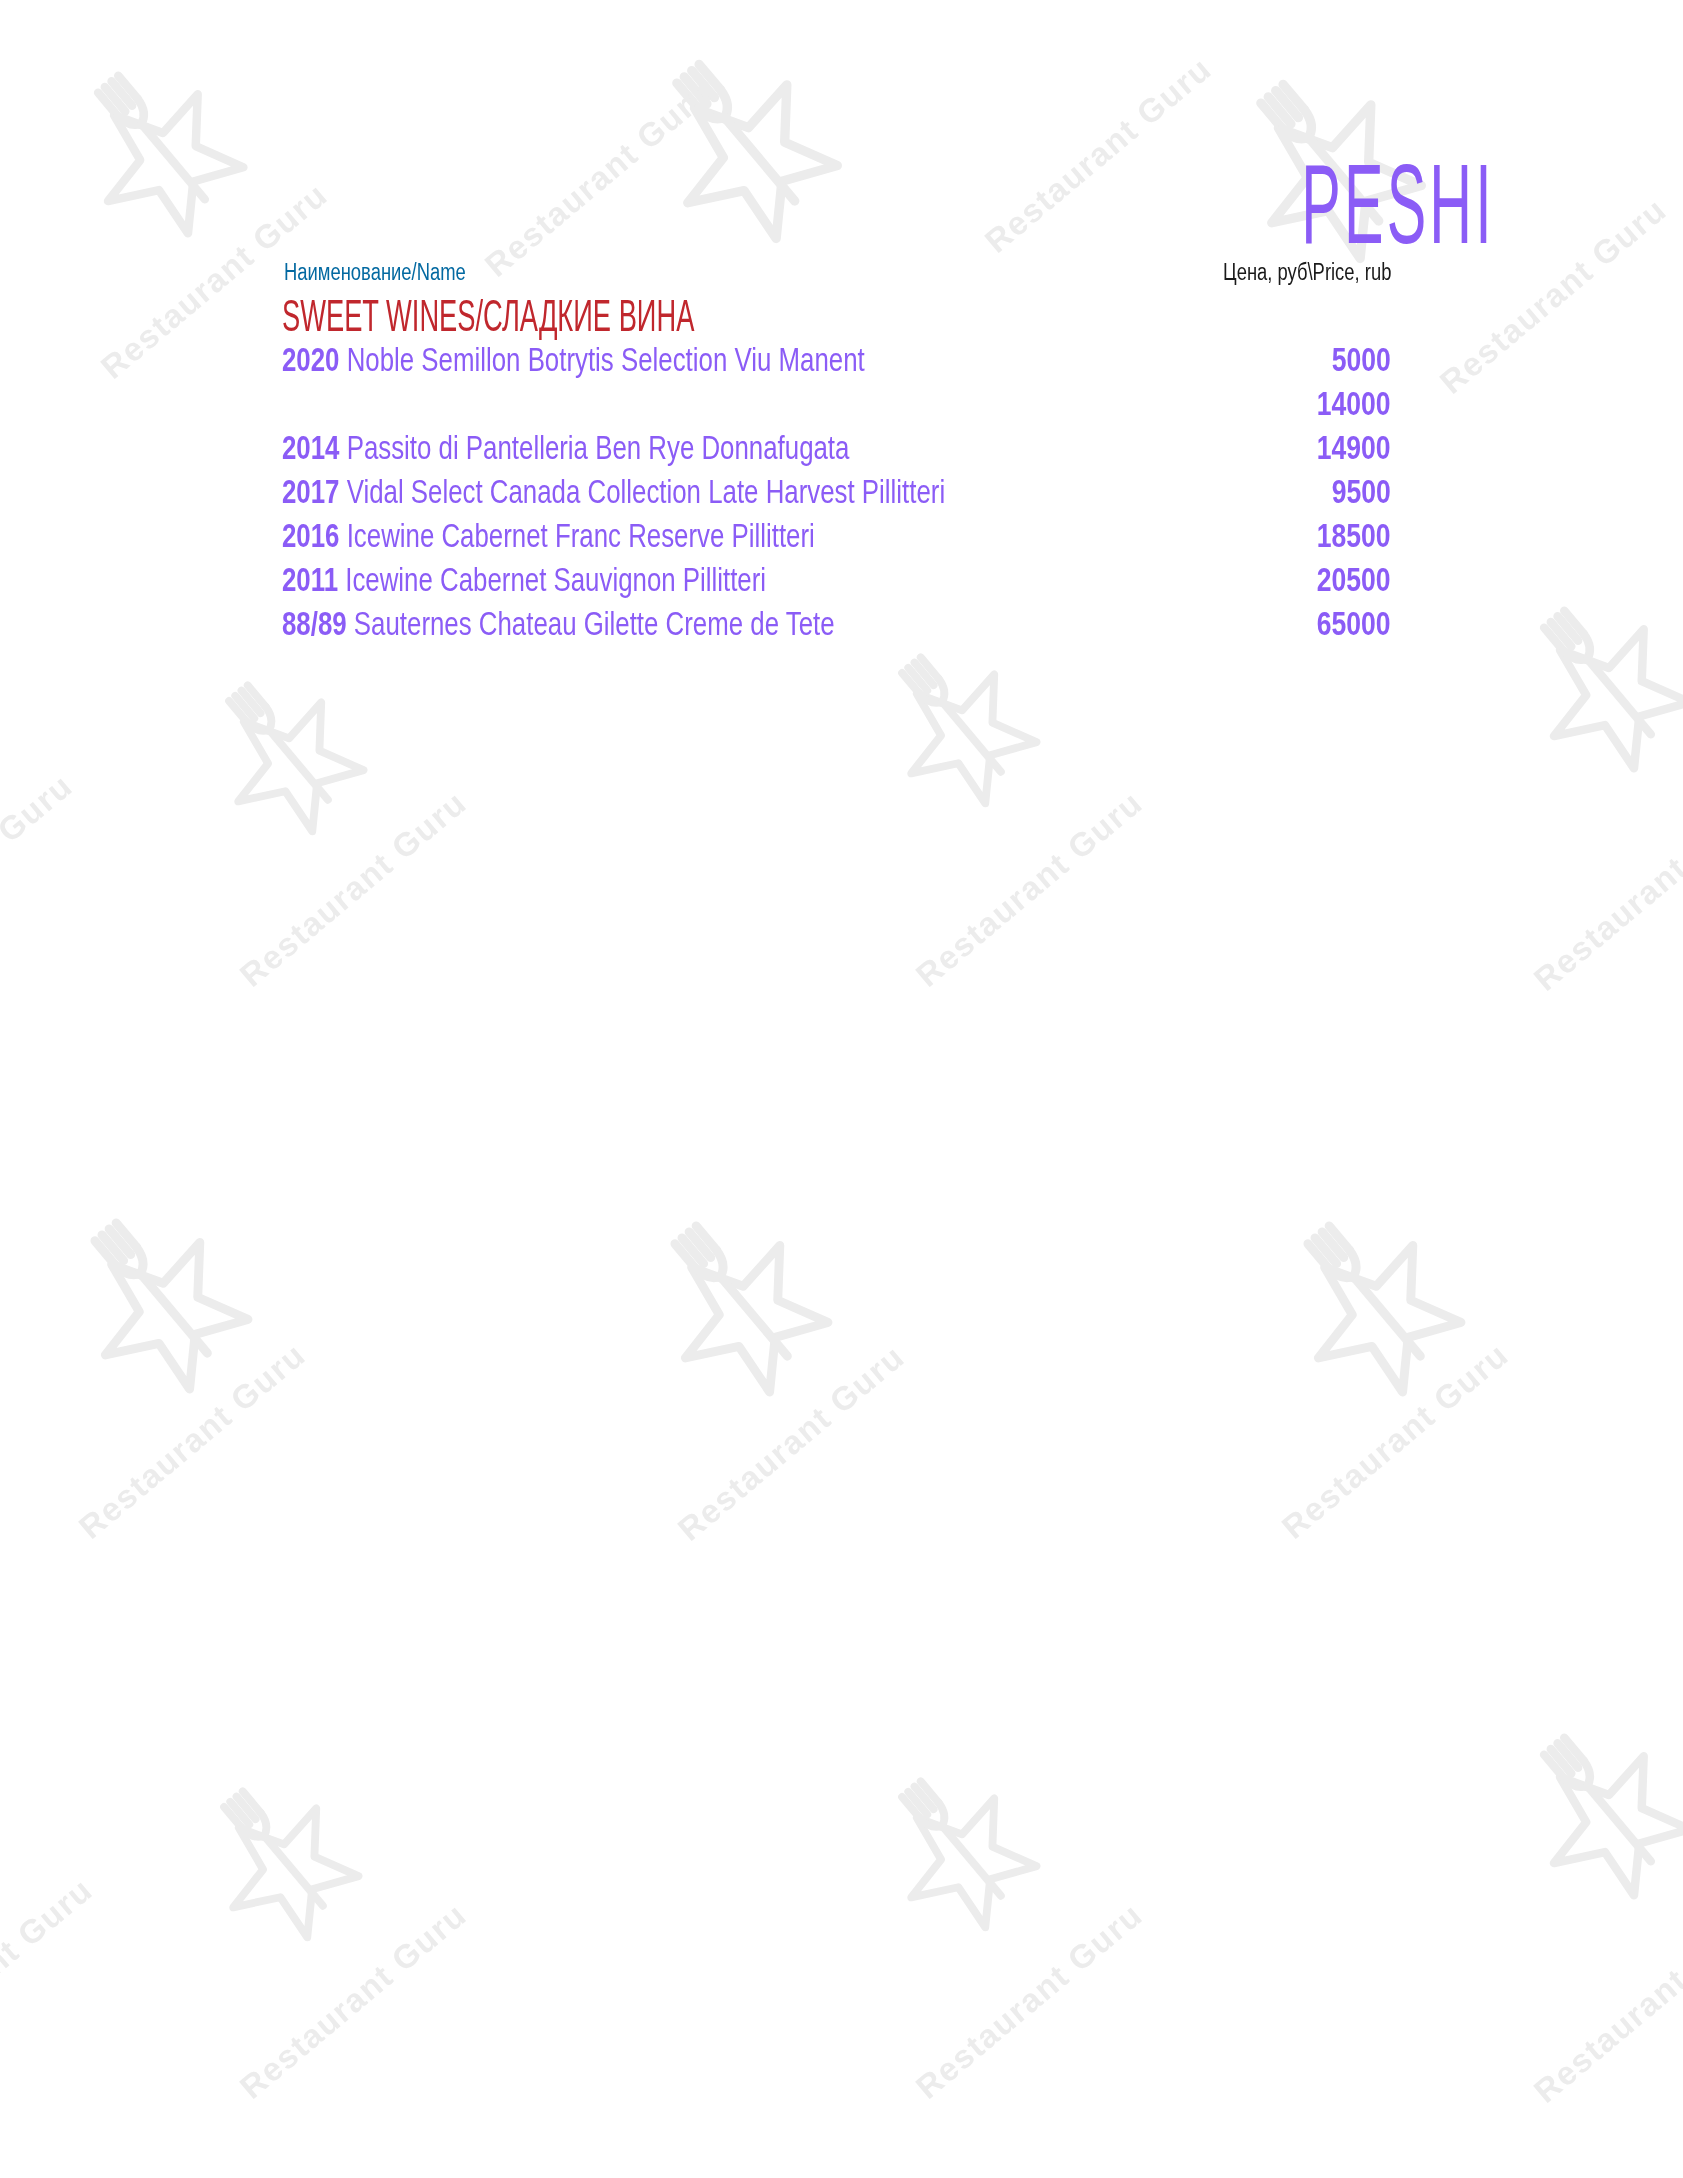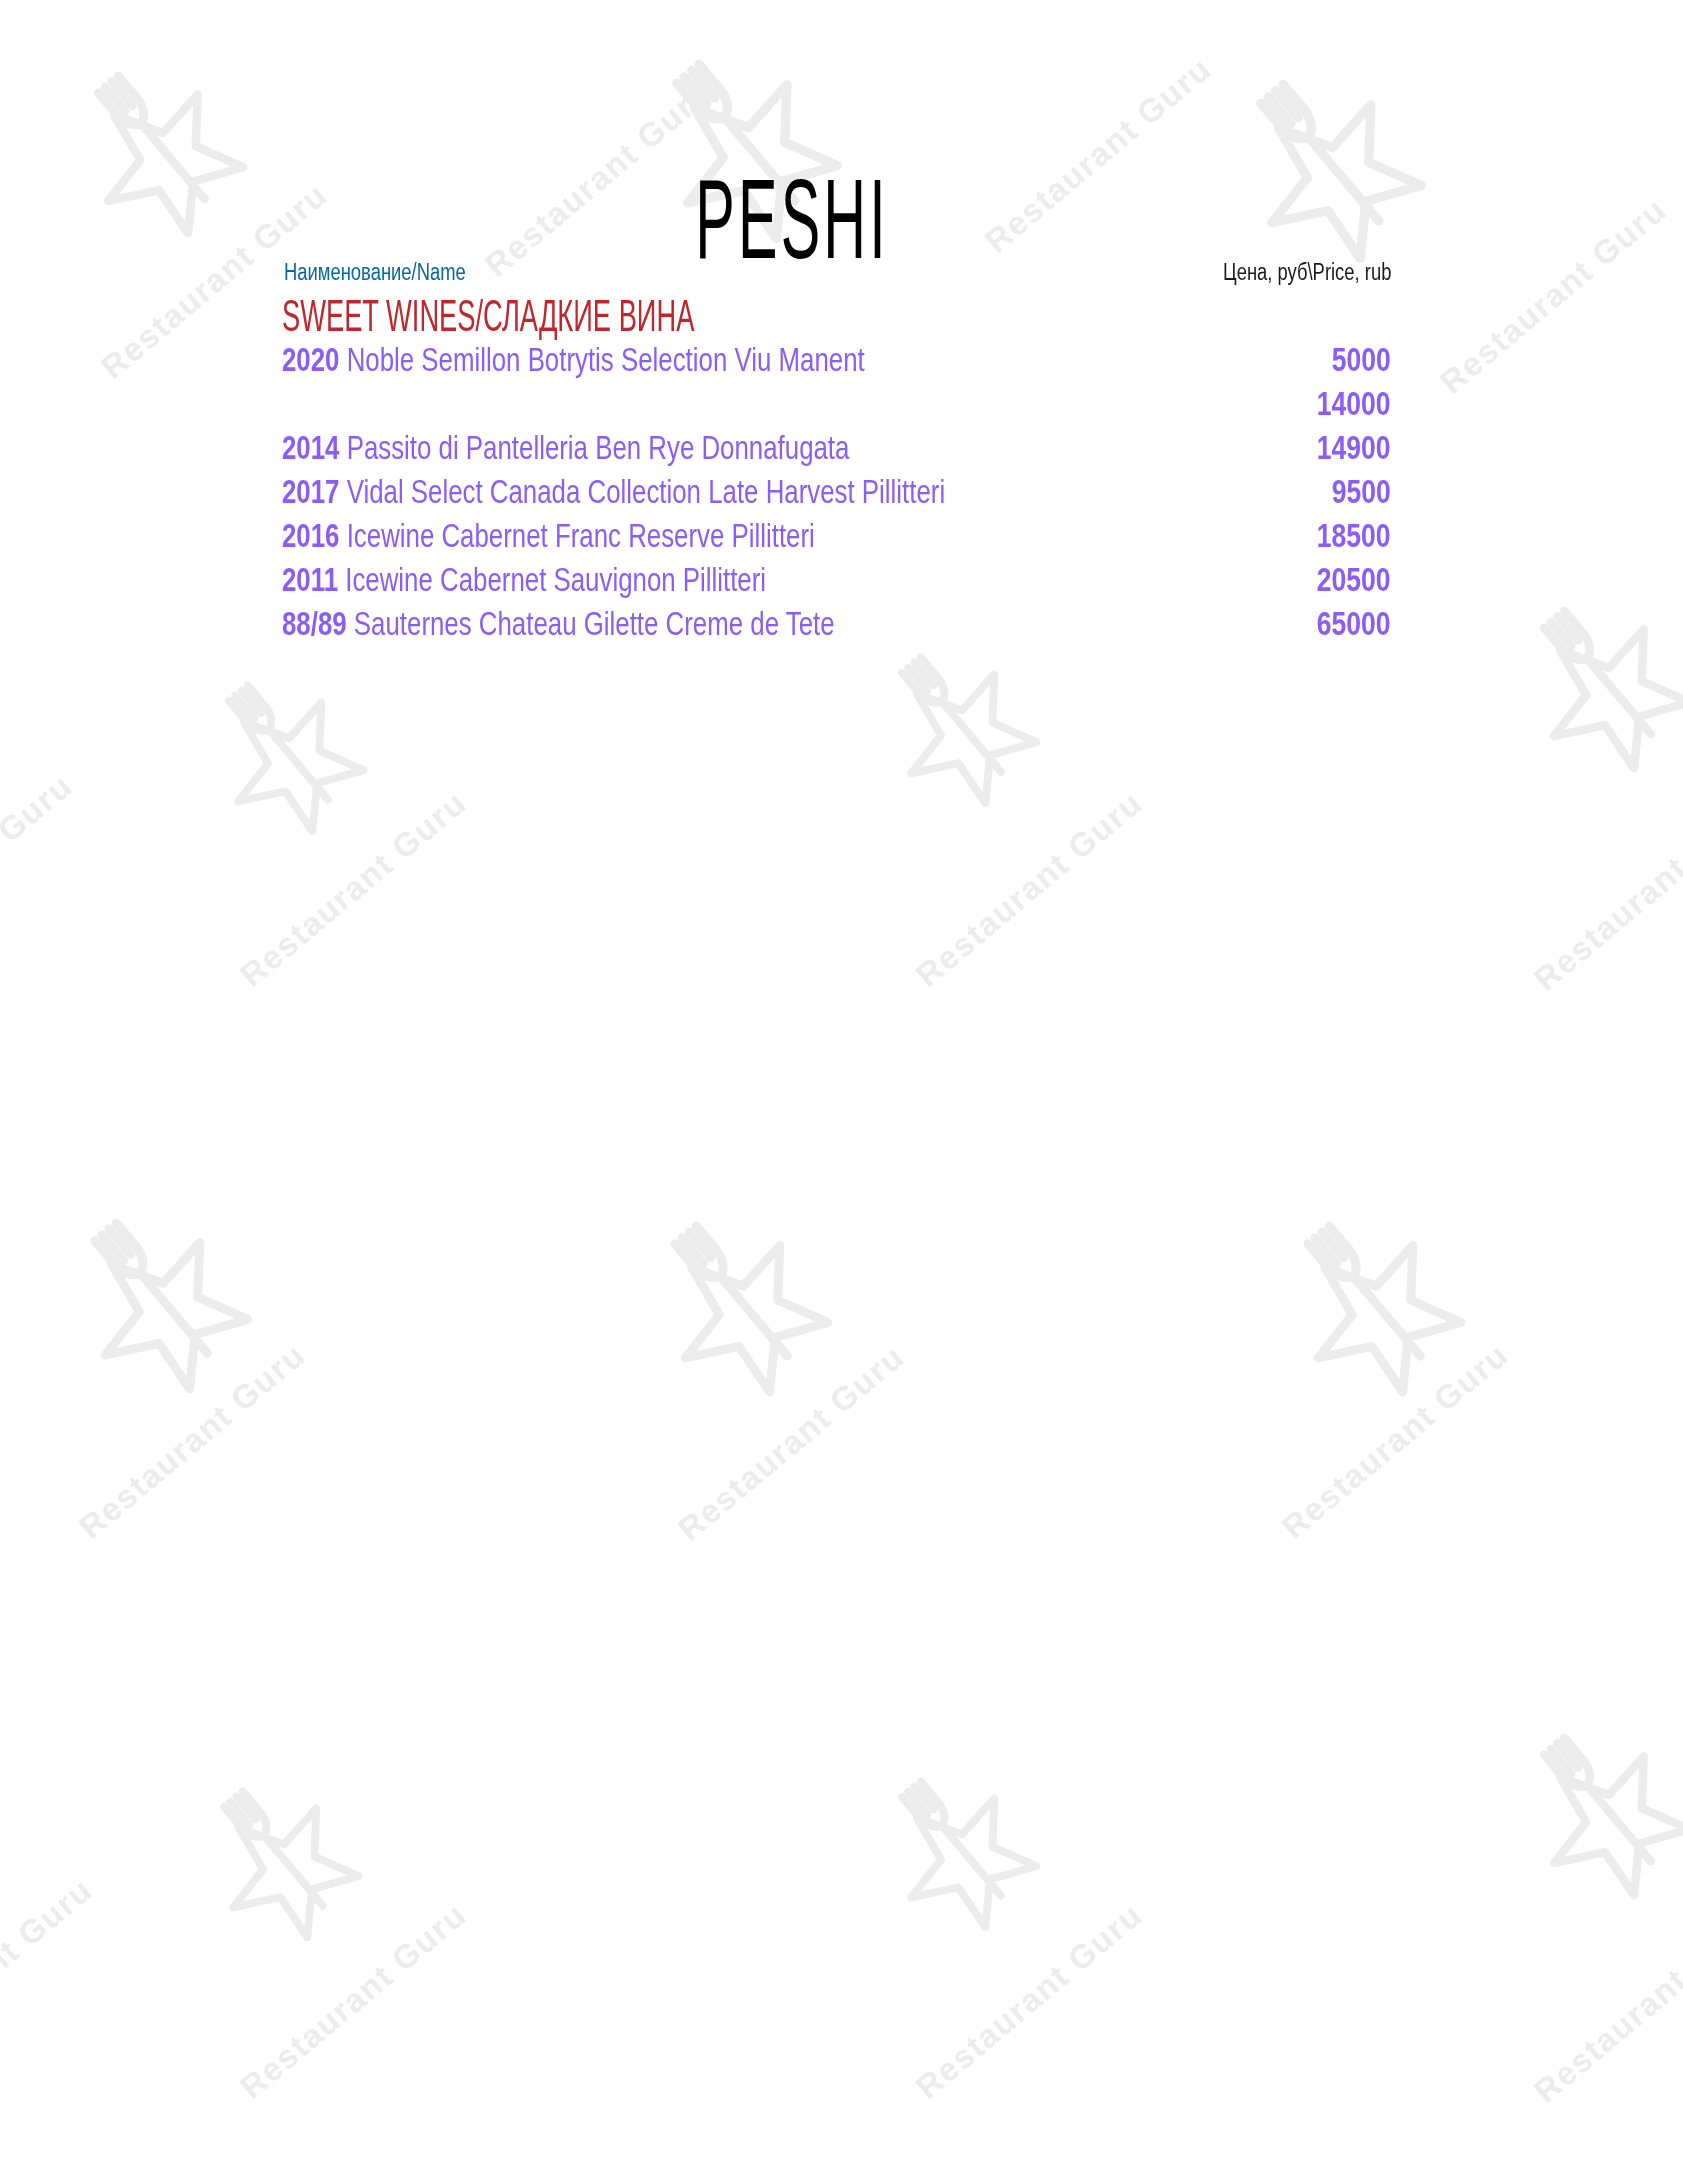--- a/index.html
+++ b/index.html
@@ -27,24 +27,24 @@
     transform:rotate(-40deg);
     transform-origin:left center;
     user-select:none;
   }
   
   .content{position:absolute;left:0;top:0;width:1683px;height:2178px;z-index:2;}
   .cx{display:inline-block;white-space:nowrap;transform-origin:left center;}
   .cx-r{display:inline-block;white-space:nowrap;transform-origin:right center;}
 
   .title{
-    position:absolute;left:0;top:162px;width:1584px;
-    text-align:center;
+    position:absolute;left:0;top:147px;width:1584px;
+    text-align:right;
     font-size:114px;line-height:1.0;
-    color:#000000;
+    color:#8b5cf6;
     letter-spacing:6px;
   }
   .title .cx{transform:scaleX(0.52);transform-origin:center center;}
 
   .col-hdr-left{
     position:absolute;left:284px;top:259px;
     font-size:23px;line-height:26px;color:#0369a1;
   }
   .col-hdr-left .cx{transform:scaleX(0.80);}
   .col-hdr-right{

